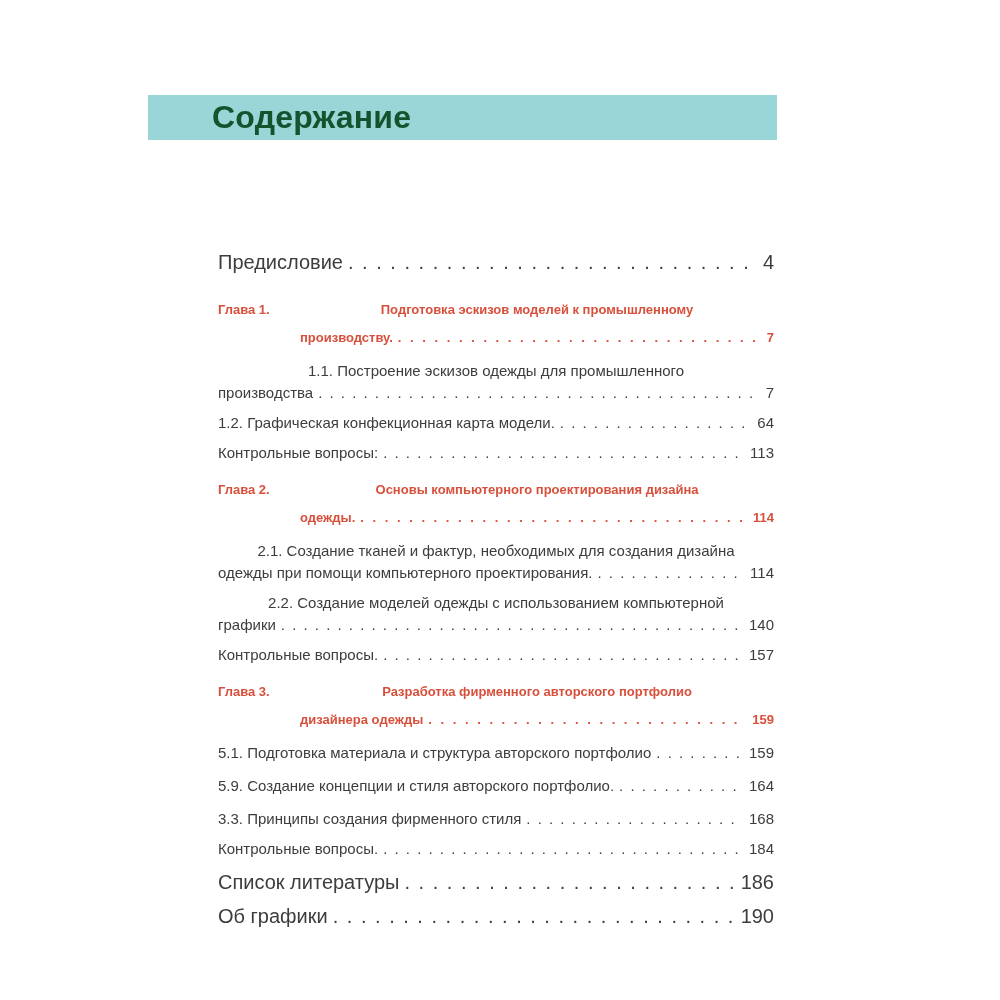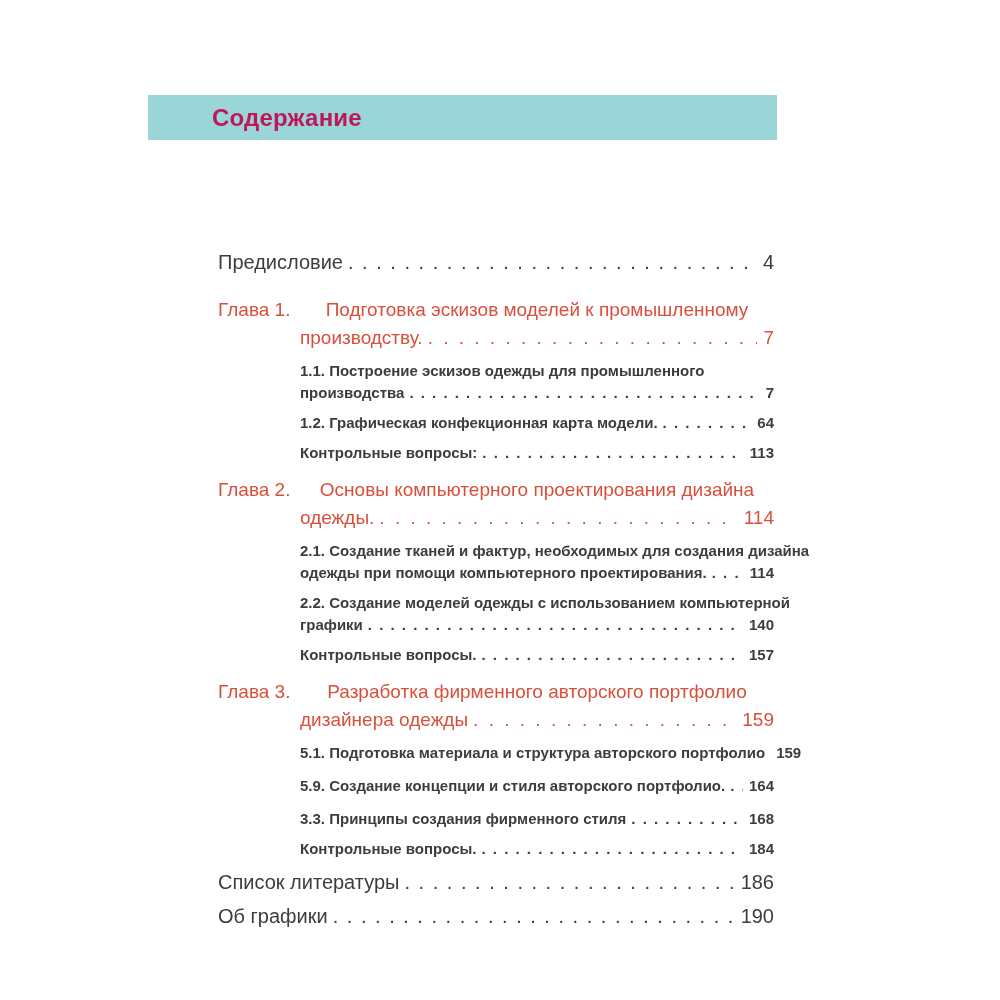--- a/index.html
+++ b/index.html
@@ -20,23 +20,23 @@
     position: absolute;
     left: 148px;
     top: 95px;
     width: 629px;
     height: 45px;
     background: #9ad6d8;
     display: flex;
     align-items: center;
   }
   .toc-title {
-    color: #be185d;
+    color: #14532d;
     font-weight: bold;
-    font-size: 24px;
+    font-size: 32px;
     padding-left: 64px;
     letter-spacing: 0.2px;
   }
   
   .toc-list {
     position: absolute;
     left: 218px;
     top: 252px;
     width: 556px;
     color: #3d3d3d;
@@ -49,30 +49,30 @@
   .entry:nth-child(11),
   .entry:nth-child(12) { margin-bottom: 11px; }
   .entry:nth-child(15) { margin-bottom: 14px; }
 
   .entry--top {
     font-size: 20px;
     font-weight: normal;
     line-height: 20px;
   }
   .entry--sub {
-    margin-left: 82px;
     font-size: 15px;
-    font-weight: bold;
+    font-weight: normal;
     line-height: 22px;
+    text-align: center;
   }
   .entry--chapter {
     display: flex;
     color: #d8503c;
-    font-size: 19px;
-    font-weight: normal;
+    font-size: 13px;
+    font-weight: bold;
     line-height: 28px;
   }
   .chapter-label {
     flex: 0 0 82px;
     white-space: nowrap;
   }
   .chapter-body {
     flex: 1 1 auto;
     min-width: 0;
     text-align: center;

